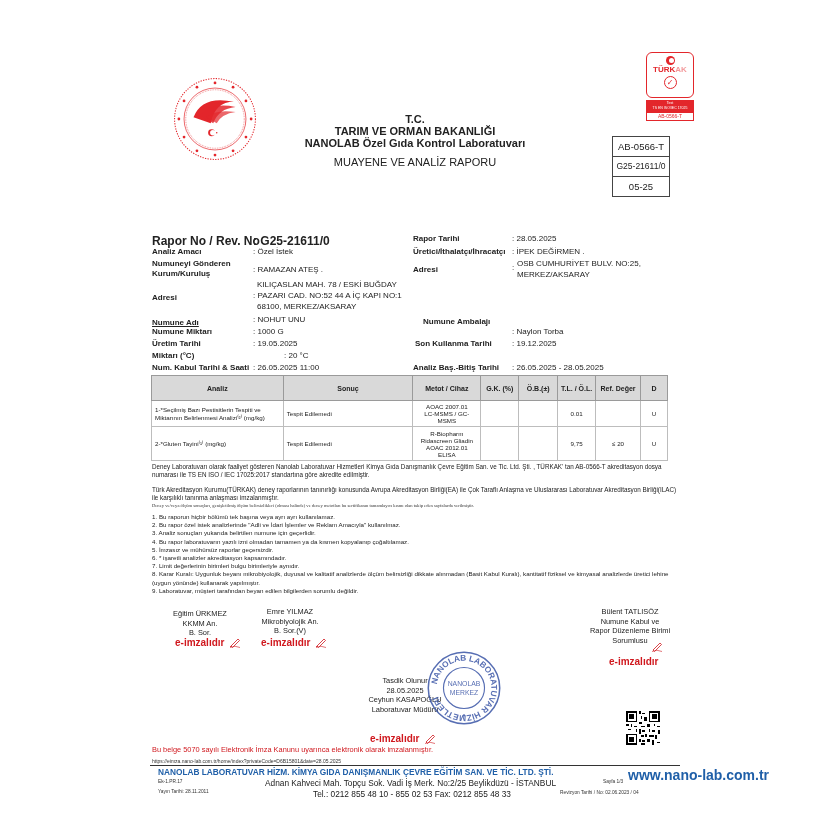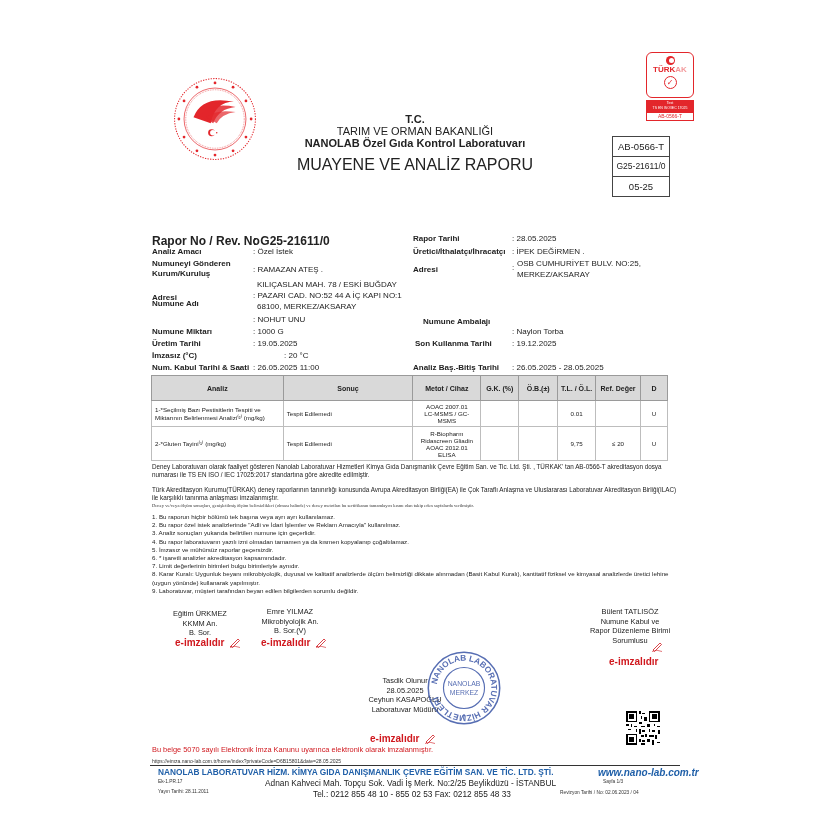--- a/index.html
+++ b/index.html
@@ -3,23 +3,23 @@
 <meta charset="utf-8">
 <style>
   html,body{margin:0;padding:0;background:#fff;}
   body{width:830px;height:830px;position:relative;overflow:hidden;font-family:"Liberation Sans",sans-serif;color:#222;}
   .abs{position:absolute;}
   .center{text-align:center;}
   .b{font-weight:bold;}
   
   #ministry-logo{left:172px;top:76px;width:86px;height:86px;}
   #hdr-tc{left:270px;top:113px;width:290px;font-size:11px;font-weight:bold;}
-  #hdr-min{left:270px;top:125px;width:290px;font-size:11px;font-weight:normal;text-align:center;}
+  #hdr-min{left:270px;top:125px;width:290px;font-size:11px;font-weight:bold;text-align:center;}
   #hdr-lab{left:270px;top:137px;width:290px;font-size:11px;font-weight:bold;}
-  #hdr-title{left:270px;top:156px;width:290px;font-size:16px;}
+  #hdr-title{left:270px;top:156px;width:290px;font-size:11px;}
   #turkak{left:614px;top:52px;width:48px;height:78px;padding-left:32px;}
   #codebox{left:612px;top:136px;width:56px;border:1px solid #444;}
   #codebox div{height:19px;line-height:19px;font-size:8.5px;text-align:center;border-bottom:1px solid #444;}
   #codebox div:last-child{border-bottom:none;}
   #codebox div.big{font-size:9.5px;}
   
   .lbl{font-size:8px;font-weight:bold;color:#222;}
   .val{font-size:8px;color:#222;}
   
   #results{left:151px;top:375px;width:517px;border-collapse:collapse;font-size:6.2px;}
@@ -29,21 +29,21 @@
   .para{font-size:6.3px;line-height:8.2px;color:#222;}
   .tiny{font-family:"Liberation Serif",serif;font-size:4.6px;color:#333;}
   .note{font-size:6.2px;line-height:8.2px;}
   .sig{font-size:7.4px;line-height:9.6px;text-align:center;}
   .esig{color:#d0181e;font-weight:bold;font-size:10px;}
   .pen{display:inline-block;width:12px;height:12px;vertical-align:middle;}
   #legal{left:152px;top:745px;font-size:7.4px;color:#d0181e;}
   #url{left:152px;top:758px;font-size:5px;color:#333;}
   #footrule{left:150px;top:765px;width:530px;height:1px;background:#333;}
   #foot-company{left:158px;top:767px;font-size:8.3px;font-weight:bold;color:#1f5fa8;}
-  #foot-web{left:598px;top:767px;font-size:10px;font-weight:bold;color:#1f5fa8;font-style:italic;}
+  #foot-web{left:628px;top:767px;font-size:14px;font-weight:bold;color:#1f5fa8;}
   .foot-small{font-size:4.8px;color:#333;}
   .foot-mid{font-size:8.3px;color:#222;}
 </style>
 </head>
 <body>
 
 <svg id="ministry-logo" class="abs" viewBox="0 0 100 100">
   <circle cx="50" cy="50" r="47" fill="none" stroke="#e3262b" stroke-width="1.2" stroke-dasharray="1.5 1.5"></circle>
   <circle cx="50" cy="50" r="36" fill="none" stroke="#e3262b" stroke-width="0.8"></circle>
   <circle cx="50" cy="50" r="34" fill="none" stroke="#e3262b" stroke-width="0.6" stroke-dasharray="1 1"></circle>
@@ -103,30 +103,30 @@
   <div class="abs val" style="left:253px;top:247px;">: Özel İstek</div>
 
   <div class="abs lbl" style="left:152px;top:259px;width:95px;line-height:10px;">Numuneyi Gönderen Kurum/Kuruluş</div>
   <div class="abs val" style="left:253px;top:265px;">: RAMAZAN ATEŞ .</div>
 
   <div class="abs lbl" style="left:152px;top:293px;">Adresi</div>
   <div class="abs val" style="left:257px;top:280px;">KILIÇASLAN MAH. 78 / ESKİ BUĞDAY</div>
   <div class="abs val" style="left:253px;top:291px;">: PAZARI CAD.  NO:52 44 A İÇ KAPI NO:1</div>
   <div class="abs val" style="left:257px;top:302px;">68100, MERKEZ/AKSARAY</div>
 
-  <div class="abs lbl" style="left:152px;top:299px;">Numune Adı</div>
+  <div class="abs lbl" style="left:152px;top:318px;text-decoration:underline;">Numune Adı</div>
   <div class="abs val" style="left:253px;top:315px;">: NOHUT UNU</div>
 
   <div class="abs lbl" style="left:152px;top:327px;">Numune Miktarı</div>
   <div class="abs val" style="left:253px;top:327px;">: 1000 G</div>
 
   <div class="abs lbl" style="left:152px;top:339px;">Üretim Tarihi</div>
   <div class="abs val" style="left:253px;top:339px;">: 19.05.2025</div>
 
-  <div class="abs lbl" style="left:152px;top:351px;">İmzasız (°C)</div>
+  <div class="abs lbl" style="left:152px;top:351px;">Miktarı (°C)</div>
   <div class="abs val" style="left:253px;top:351px;margin-left:31px;">: 20 °C</div>
 
   <div class="abs lbl" style="left:152px;top:363px;">Num. Kabul Tarihi &amp; Saati</div>
   <div class="abs val" style="left:253px;top:363px;">: 26.05.2025 11:00</div>
 </div>
 
 <div>
   <div class="abs lbl" style="left:413px;top:234px;">Rapor Tarihi</div>
   <div class="abs val" style="left:512px;top:234px;">: 28.05.2025</div>
 

